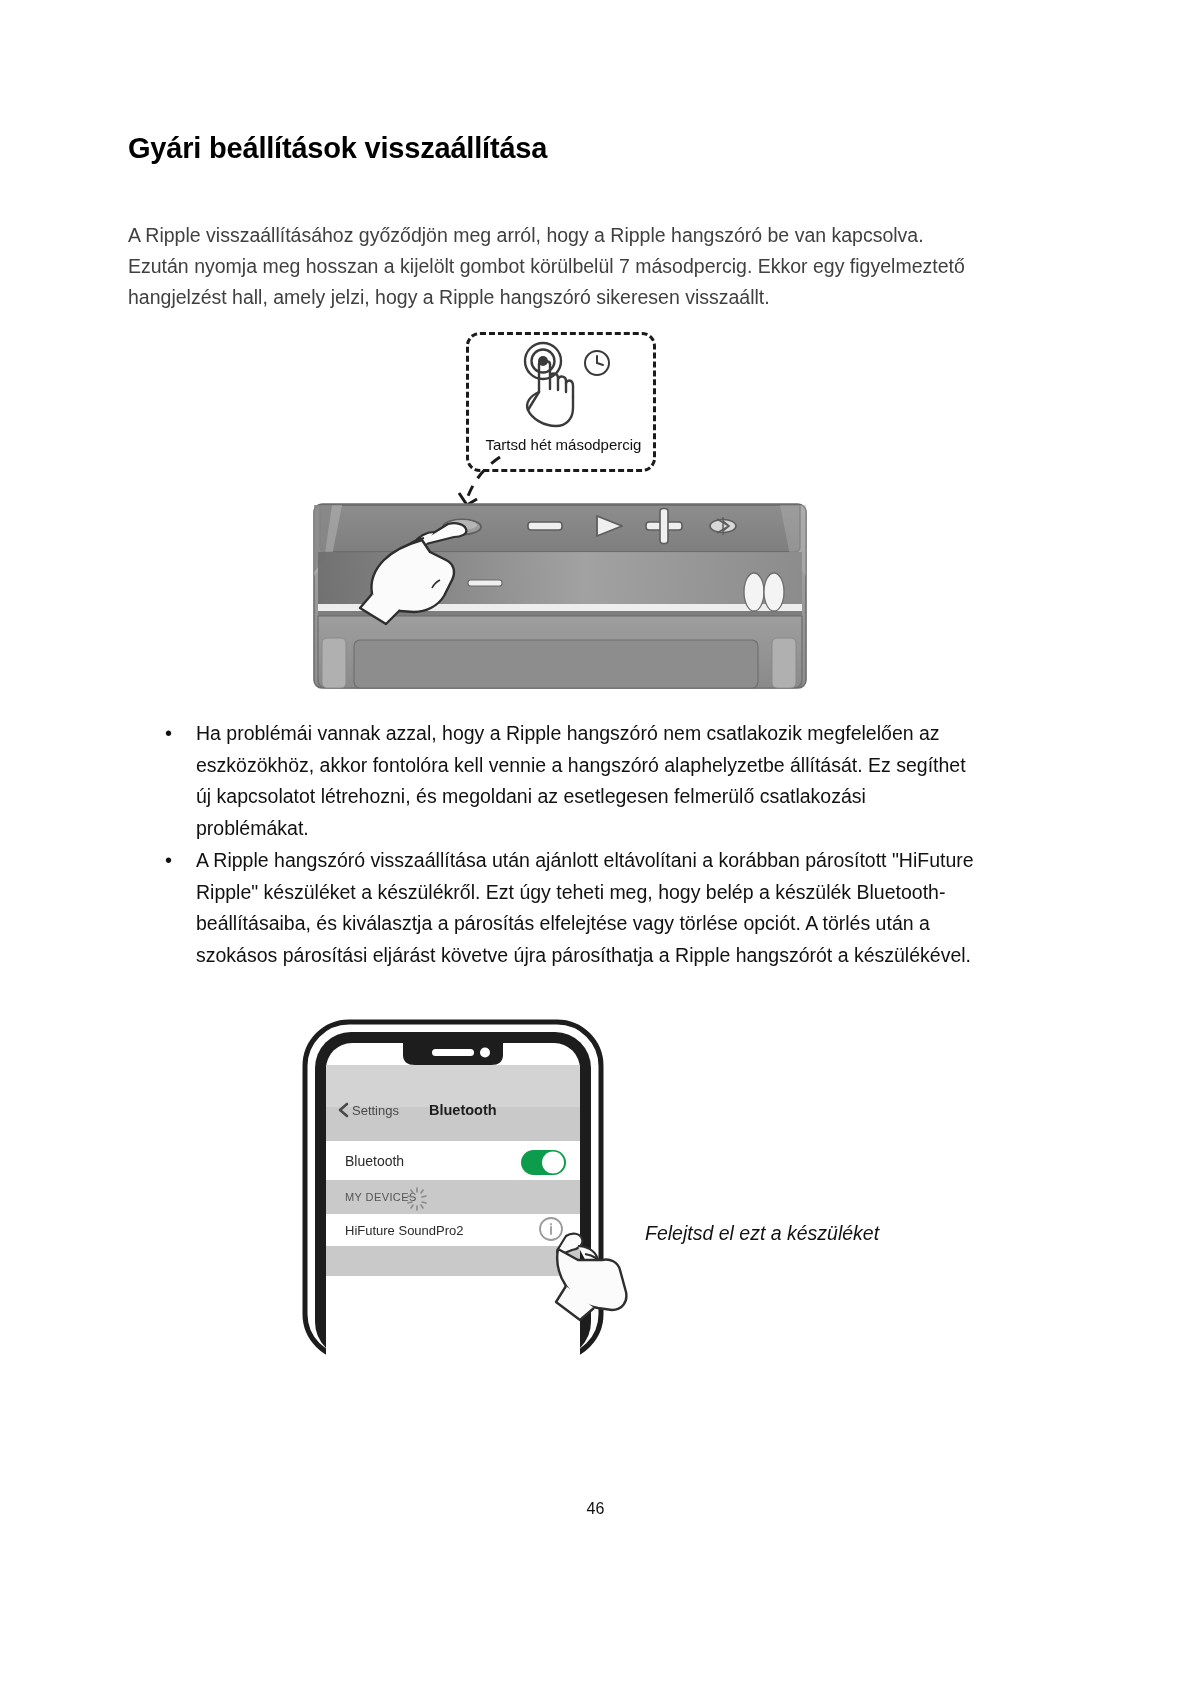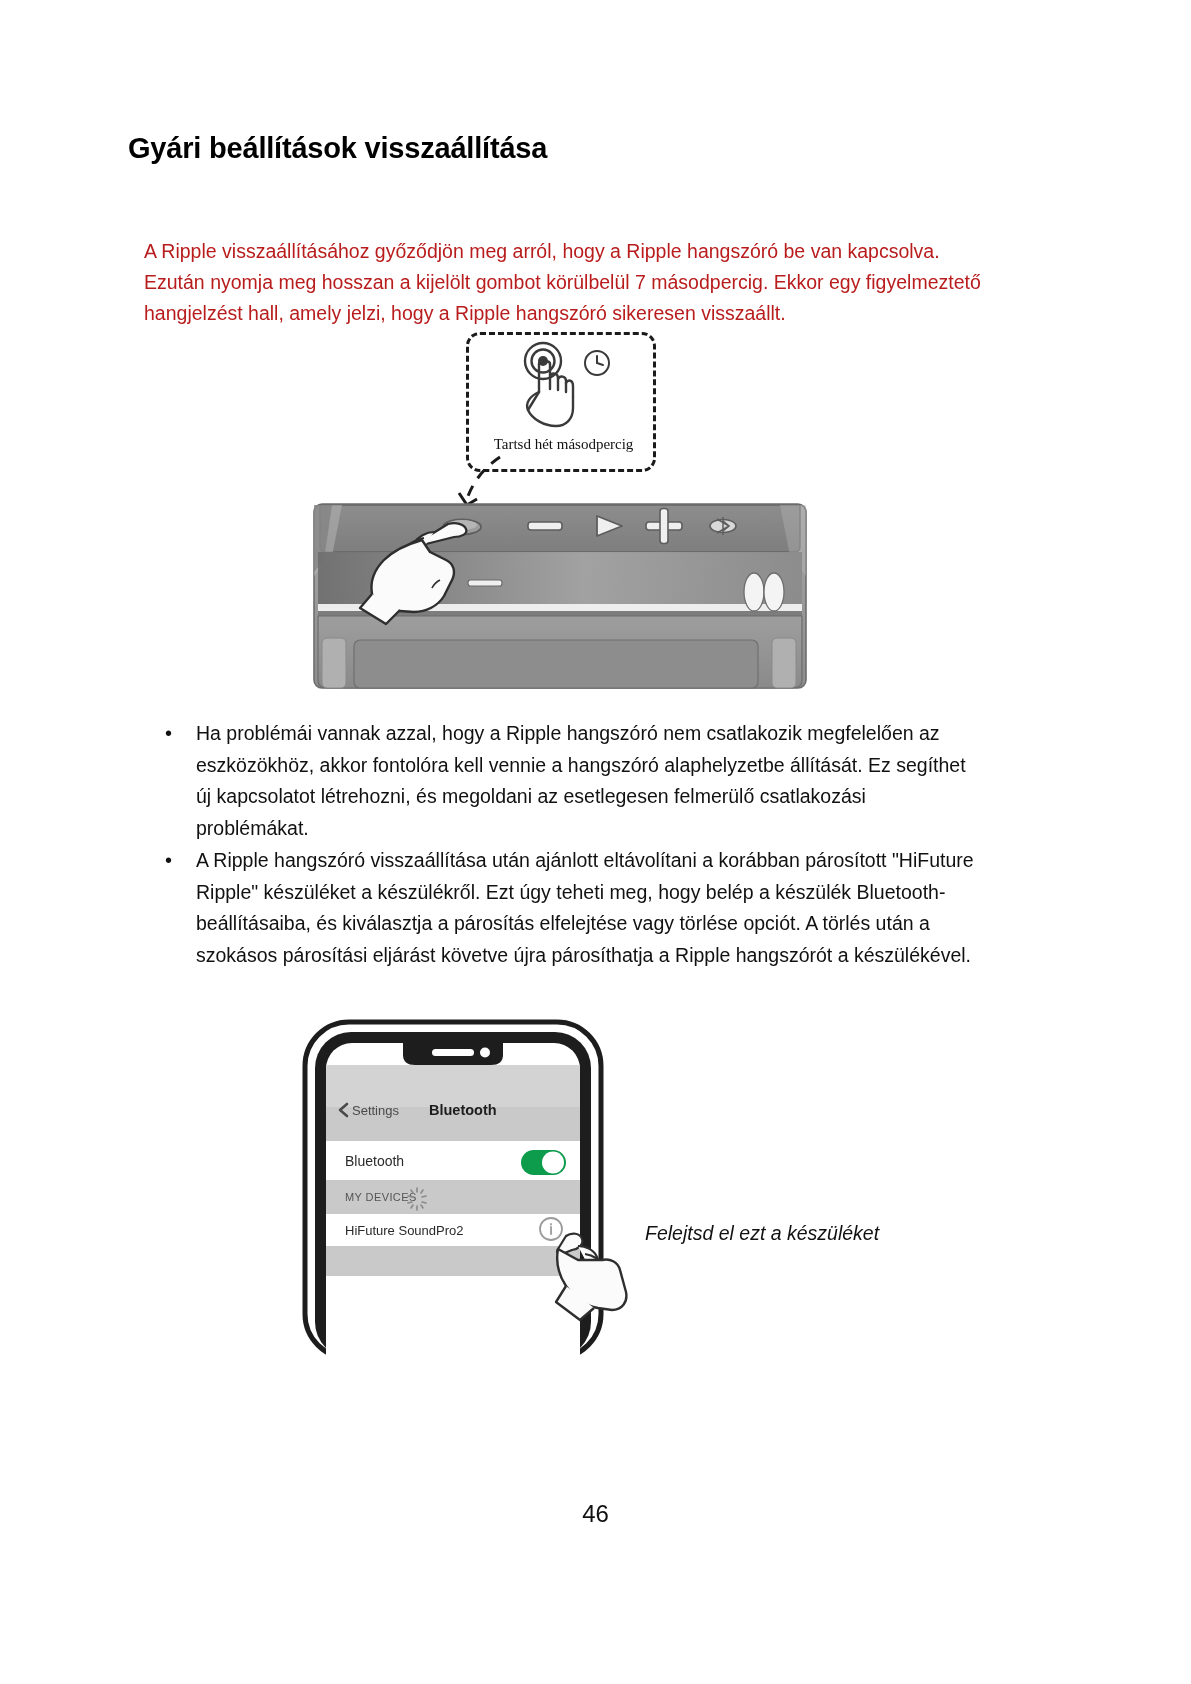--- a/index.html
+++ b/index.html
@@ -34,24 +34,24 @@
     position: absolute;
     left: 0;
     top: 132px;
     white-space: nowrap;
   }
   p.intro {
     position: absolute;
     left: 0;
     top: 220px;
     width: 840px;
-    margin: 16px;
+    margin: 0;
     font-size: 19.5px;
     line-height: 31px;
-    color: #b91c1c;
+    color: #404040;
   }
   .bullets {
     position: absolute;
     left: 0;
     top: 718px;
     width: 850px;
     margin: 0;
     padding: 0;
     list-style: none;
     font-size: 19.5px;
@@ -68,21 +68,21 @@
     left: 37px;
     top: 0px;
     font-size: 20px;
     line-height: 31.5px;
   }
   .page-num {
     position: absolute;
     left: 0; right: 0;
     top: 1500px;
     text-align: center;
-    font-size: 24px;
+    font-size: 16px;
     color: #111;
   }
 
   
   .callout {
     position: absolute;
     left: 466px;
     top: 332px;
     width: 190px;
     height: 140px;
@@ -113,21 +113,20 @@
   }
   .callout-label {
     position: absolute;
     left: 466px;
     top: 436px;
     width: 195px;
     text-align: center;
     font-size: 15px;
     color: #111;
     white-space: nowrap;
-    font-family: Liberation Serif, serif;
   }
 
   
   .speaker-wrap {
     position: absolute;
     left: 310px;
     top: 500px;
     width: 500px;
     height: 192px;
   }

